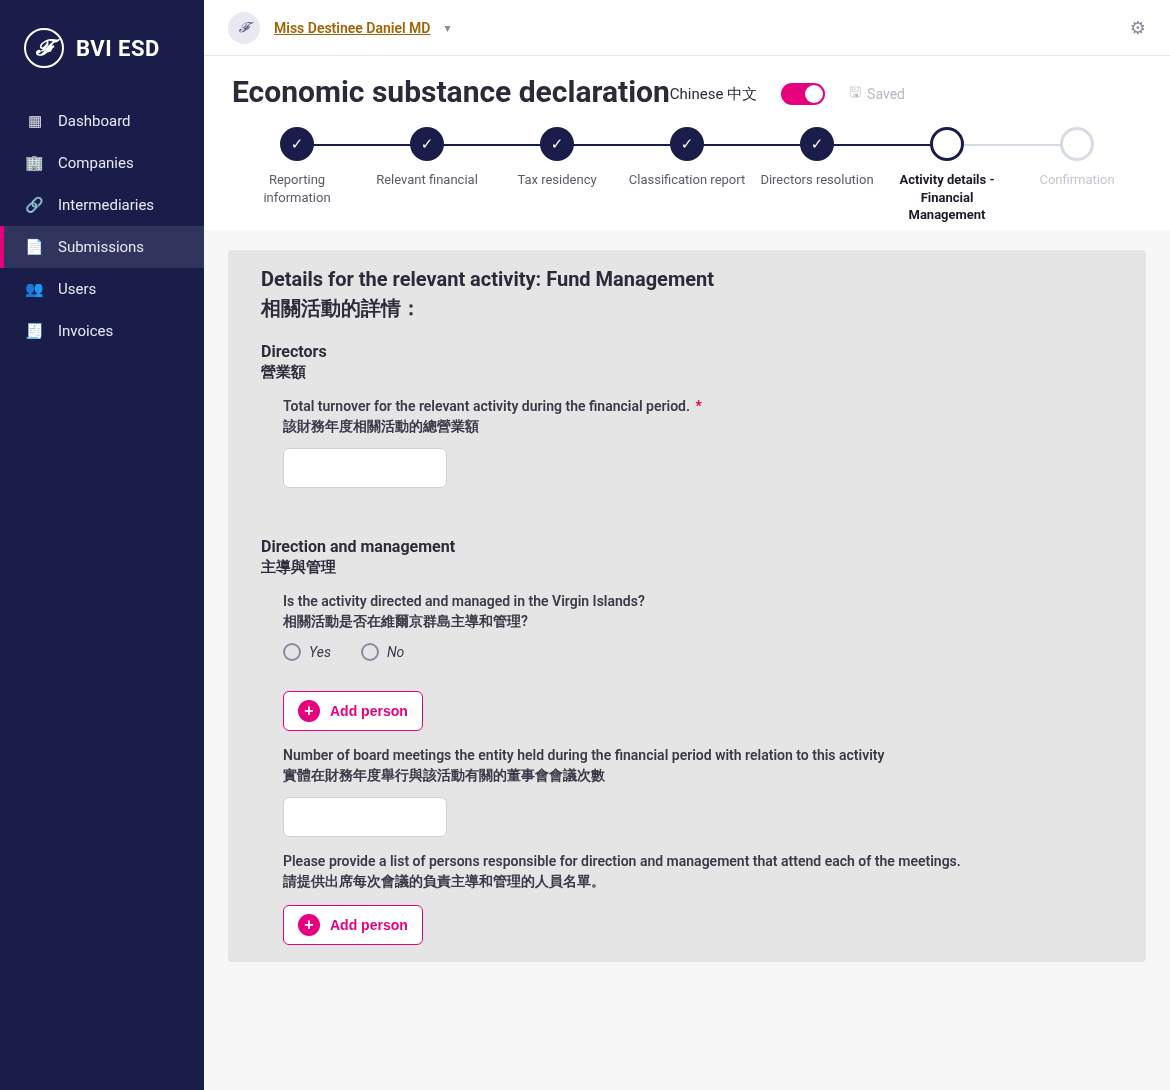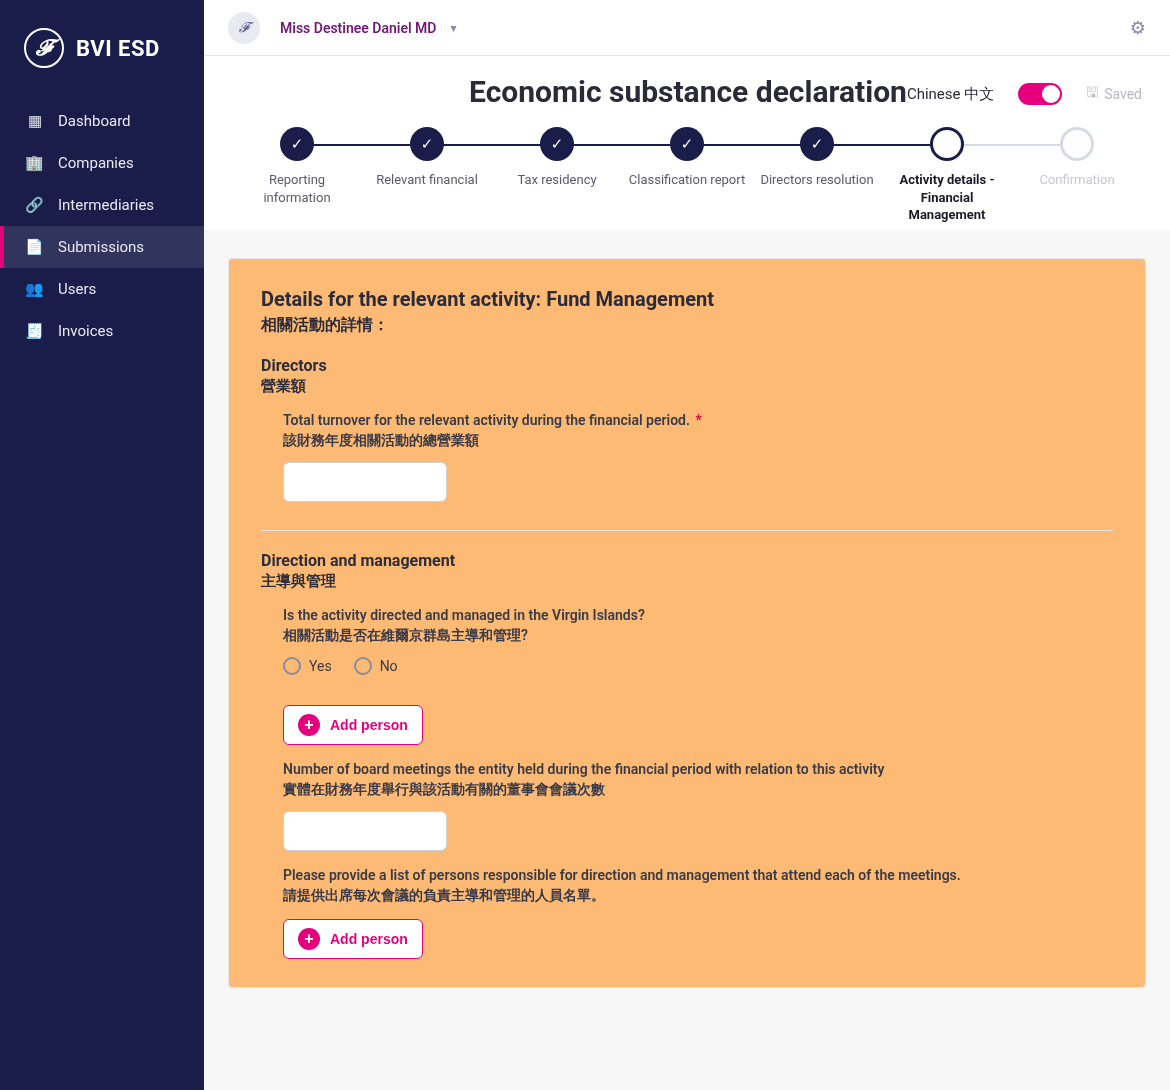--- a/index.html
+++ b/index.html
@@ -65,27 +65,27 @@
   }
   .nav-icon{width:18px;display:inline-flex;justify-content:center;font-size:15px;}
 
   
   .main{flex:1;display:flex;flex-direction:column;background:#fff;}
   .topbar{
     height:56px;border-bottom:1px solid var(--border);
     display:flex;align-items:center;padding:0 24px;position:relative;
   }
   .avatar{width:32px;height:32px;border-radius:50%;background:#e9e9f2;display:flex;align-items:center;justify-content:center;color:#5b5b8a;font-style:italic;font-family:Georgia,serif;}
-  .user-name{margin-left:20px;font-weight:600;color:#701a75;}
+  .user-name{margin-left:14px;font-weight:600;color:#a16207;text-decoration:underline;}
   .chev{margin-left:14px;color:#8a8aa0;font-size:12px;}
   .gear{position:absolute;right:24px;color:#8a8aa0;font-size:18px;}
 
   
   .page-head{padding:18px 28px 6px 28px;}
-  .title-row{display:flex;align-items:flex-start;justify-content:flex-end;}
+  .title-row{display:flex;align-items:flex-start;justify-content:flex-start;}
   .page-title{margin:0;font-size:30px;font-weight:700;color:#2a2a38;}
   .head-right{display:flex;align-items:center;gap:24px;white-space:nowrap;margin-top:8px;}
   .lang{font-size:15px;color:#2a2a38;}
   .toggle{
     width:44px;height:22px;border-radius:11px;background:var(--pink);position:relative;
   }
   .toggle::after{
     content:"";position:absolute;right:2px;top:2px;width:18px;height:18px;border-radius:50%;background:#fff;
   }
   .saved{color:#b8b8c4;font-size:14px;display:inline-flex;align-items:center;gap:6px;}
@@ -103,37 +103,36 @@
   .step.last .lbl{color:#c7c7d1;}
   .step::after{
     content:"";position:absolute;top:17px;left:50%;width:100%;height:2px;background:var(--step);z-index:1;
   }
   .step:last-child::after{display:none;}
   .step.current::after{background:#d7dbe3;}
 
   
   .content-wrap{flex:1;background:var(--bg);padding:20px 24px;overflow:auto;}
   .card{
-    background:#fdba74;border:1px solid var(--border);border-radius:4px;
-    padding:28px 32px;
-    margin-top:8px;
+    background:#e5e5e5;border:1px solid var(--border);border-radius:4px;
+    padding:16px 32px;
   }
   .h-en{font-size:20px;font-weight:700;color:#2a2a38;margin:0;}
-  .h-zh{font-size:16px;font-weight:700;margin:4px 0 0 0;}
+  .h-zh{font-size:20px;font-weight:700;margin:4px 0 0 0;}
   .sec-en{font-size:16px;font-weight:700;margin:20px 0 0 0;}
   .sec-zh{font-size:15px;font-weight:700;margin:2px 0 0 0;}
   .q-wrap{margin:16px 0 0 22px;}
   .q-en{font-size:14px;font-weight:600;color:#3a3a48;}
   .q-en .req{color:#d9003a;margin-left:2px;}
   .q-zh{font-size:14px;font-weight:600;color:#3a3a48;margin-top:4px;}
   .text-input{
     margin-top:12px;width:164px;height:40px;border:1px solid #cfcfda;border-radius:6px;padding:0 10px;font-size:14px;
   }
   .hr{border:none;border-top:1px solid var(--border);margin:28px 0 0 0;}
-  .radios{margin-top:12px;display:flex;gap:22px;}
+  .radios{margin-top:12px;display:flex;gap:30px;font-style:italic;}
   .radio-opt{display:inline-flex;align-items:center;gap:8px;font-size:14px;color:#3a3a48;cursor:pointer;}
   .radio-circle{
     width:18px;height:18px;border:2px solid #8a8aa0;border-radius:50%;
   }
   .add-btn{
     margin-top:14px;display:inline-flex;align-items:center;gap:10px;
     border:1.5px solid var(--pink);color:var(--pink);background:#fff;
     border-radius:6px;padding:8px 14px;font-size:14px;font-weight:600;cursor:pointer;
   }
   .plus{width:22px;height:22px;border-radius:50%;background:var(--pink);color:#fff;display:inline-flex;align-items:center;justify-content:center;font-size:16px;font-weight:700;}

